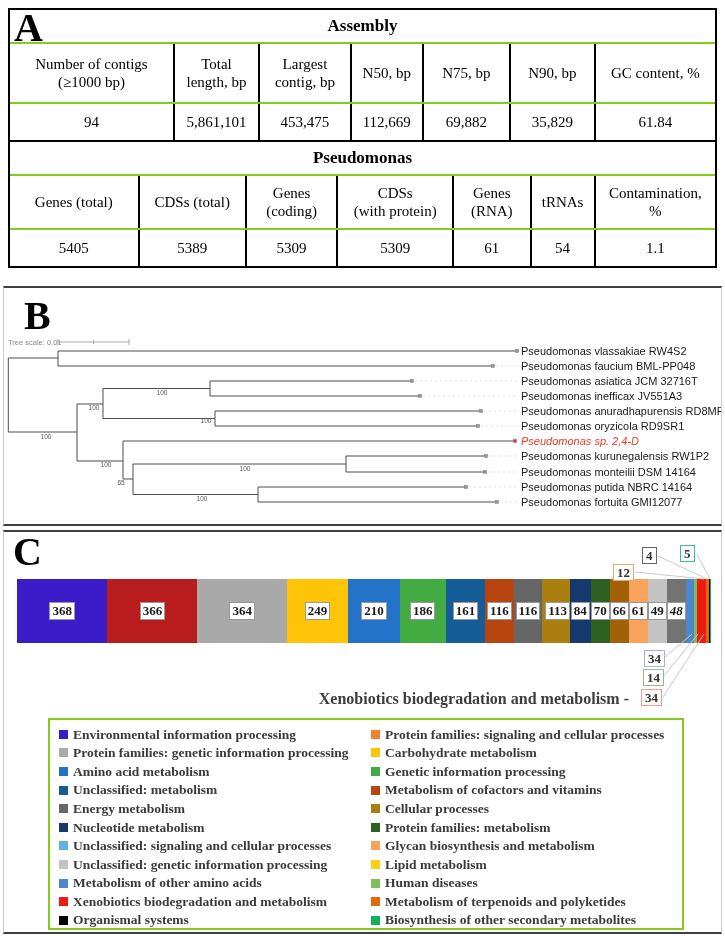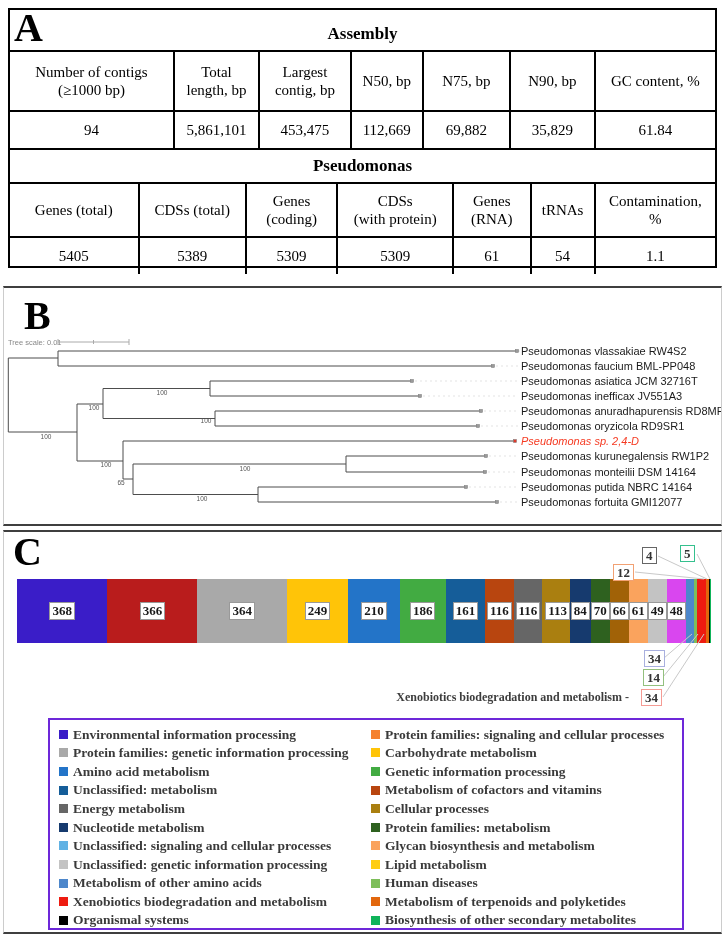--- a/index.html
+++ b/index.html
@@ -1,44 +1,44 @@
 <!DOCTYPE html>
 <html><head>
 <meta charset="utf-8">
 <style>
   html,body{margin:0;padding:0;background:#fff;}
   body{width:725px;height:936px;position:relative;font-family:"Liberation Serif",serif;color:#000;overflow:hidden;}
   .panel-letter{position:absolute;font-weight:bold;font-size:40px;line-height:1;font-family:"Liberation Serif",serif;color:#000;z-index:5;}
 
   
   #panelA{position:absolute;left:8px;top:8px;width:709px;height:260px;border:2px solid #000;box-sizing:border-box;background:#fff;}
-  .t-title{height:32px;display:flex;align-items:center;justify-content:center;font-weight:bold;font-size:17px;margin-top:8px;}
-  .t-row{display:grid;border-top:2px solid #000000;box-sizing:border-box;}
+  .t-title{height:32px;display:flex;align-items:center;justify-content:center;font-weight:bold;font-size:17px;}
+  .t-row{display:grid;border-top:2px solid #84cc16;box-sizing:border-box;}
   .asm-cols{grid-template-columns:23.1% 12.1% 13% 10.2% 12.4% 12% 1fr;}
   .ann-cols{grid-template-columns:18.1% 15.2% 13% 16.4% 11% 9.1% 1fr;}
   .t-head{height:60px;}
   .t-head2{height:54px;}
   .t-val{height:38px;}
   .t-title2{height:32px;display:flex;align-items:center;justify-content:center;font-weight:bold;font-size:17px;border-top:2px solid #000;}
   .cell{display:flex;align-items:center;justify-content:center;text-align:center;font-size:15px;line-height:1.2;border-left:2px solid #000;box-sizing:border-box;white-space:pre-line;padding:0 2px;}
   .cell:first-child{border-left:none;}
 
   
   #panelB{position:absolute;left:3px;top:286px;width:719px;height:240px;border-top:2px solid #3f3f3f;border-bottom:2px solid #3f3f3f;border-left:1px solid #ccc;border-right:1px solid #ccc;box-sizing:border-box;background:#fff;}
   #treeSvg{position:absolute;left:0;top:0;}
 
   
   #panelC{position:absolute;left:3px;top:530px;width:719px;height:404px;border-top:2px solid #3f3f3f;border-bottom:2px solid #3f3f3f;border-left:1px solid #ccc;border-right:1px solid #ccc;box-sizing:border-box;background:#fff;}
   #bar{position:absolute;left:13px;top:47px;width:694px;height:64px;display:flex;}
   .seg{position:relative;display:flex;align-items:center;justify-content:center;}
   .seg-label{background:#fff;border:1px solid #999;padding:0 2px;font-weight:bold;font-size:13px;line-height:16px;color:#1a1a1a;z-index:2;white-space:nowrap;}
   .callout{position:absolute;background:#fff;padding:0 3px;font-weight:bold;font-size:13px;line-height:15px;color:#333;font-family:"Liberation Serif",serif;z-index:3;}
   #leaderSvg{position:absolute;left:0;top:0;pointer-events:none;z-index:1;}
-  #xenoLabel{position:absolute;top:158px;right:92px;font-weight:bold;font-size:12px;color:#3d3d3d;white-space:nowrap;}
-  #legendBox{position:absolute;left:44px;top:186px;width:636px;height:212px;border:2px solid #6d28d9;box-sizing:border-box;padding:5px 0 0 9px;display:grid;grid-template-rows:repeat(11,18.6px);grid-auto-flow:column;grid-template-columns:312px 1fr;}
+  #xenoLabel{position:absolute;top:158px;right:92px;font-weight:bold;font-size:16px;color:#3d3d3d;white-space:nowrap;}
+  #legendBox{position:absolute;left:44px;top:186px;width:636px;height:212px;border:2px solid #84cc16;box-sizing:border-box;padding:5px 0 0 9px;display:grid;grid-template-rows:repeat(11,18.6px);grid-auto-flow:column;grid-template-columns:312px 1fr;}
   .leg-item{display:flex;align-items:center;gap:5px;overflow:visible;}
   .leg-swatch{width:9px;height:9px;flex:0 0 9px;}
   .leg-text{font-weight:bold;font-size:13.5px;color:#3a3a3a;white-space:nowrap;line-height:1;}
 </style>
 </head>
 <body>
 
 <div id="panelA">
   <div class="panel-letter" style="left:4px;top:-2px;">A</div>
   <div class="t-title">Assembly</div>
@@ -202,21 +202,21 @@
       </div>
       <div class="seg" style="flex-grow: 66; flex-basis: 0px; background: #a16207;">
         <span class="seg-label">66</span>
       </div>
       <div class="seg" style="flex-grow: 61; flex-basis: 0px; background: rgb(250, 163, 93);">
         <span class="seg-label">61</span>
       </div>
       <div class="seg" style="flex-grow: 49; flex-basis: 0px; background: rgb(195, 195, 195);">
         <span class="seg-label">49</span>
       </div>
-      <div class="seg" style="flex-grow: 48; flex-basis: 0px; background: #d946ef;">
+      <div class="seg" style="flex-grow: 48; flex-basis: 0px; background: #737373; font-style: italic;">
         <span class="seg-label">48</span>
       </div>
       <div class="seg" style="flex-grow: 34; flex-basis: 0px; background: rgb(77, 135, 203);"></div>
       <div class="seg" style="flex-grow: 14; flex-basis: 0px; background: rgb(125, 190, 90);"></div>
       <div class="seg" style="flex-grow: 34; flex-basis: 0px; background: rgb(238, 27, 16);"></div>
       <div class="seg" style="flex-grow: 12; flex-basis: 0px; background: rgb(226, 103, 13);"></div>
       <div class="seg" style="flex-grow: 4; flex-basis: 0px; background: rgb(0, 0, 0);"></div>
       <div class="seg" style="flex-grow: 5; flex-basis: 0px; background: rgb(15, 180, 90);"></div>
     </div>
   <div id="calloutLayer">

